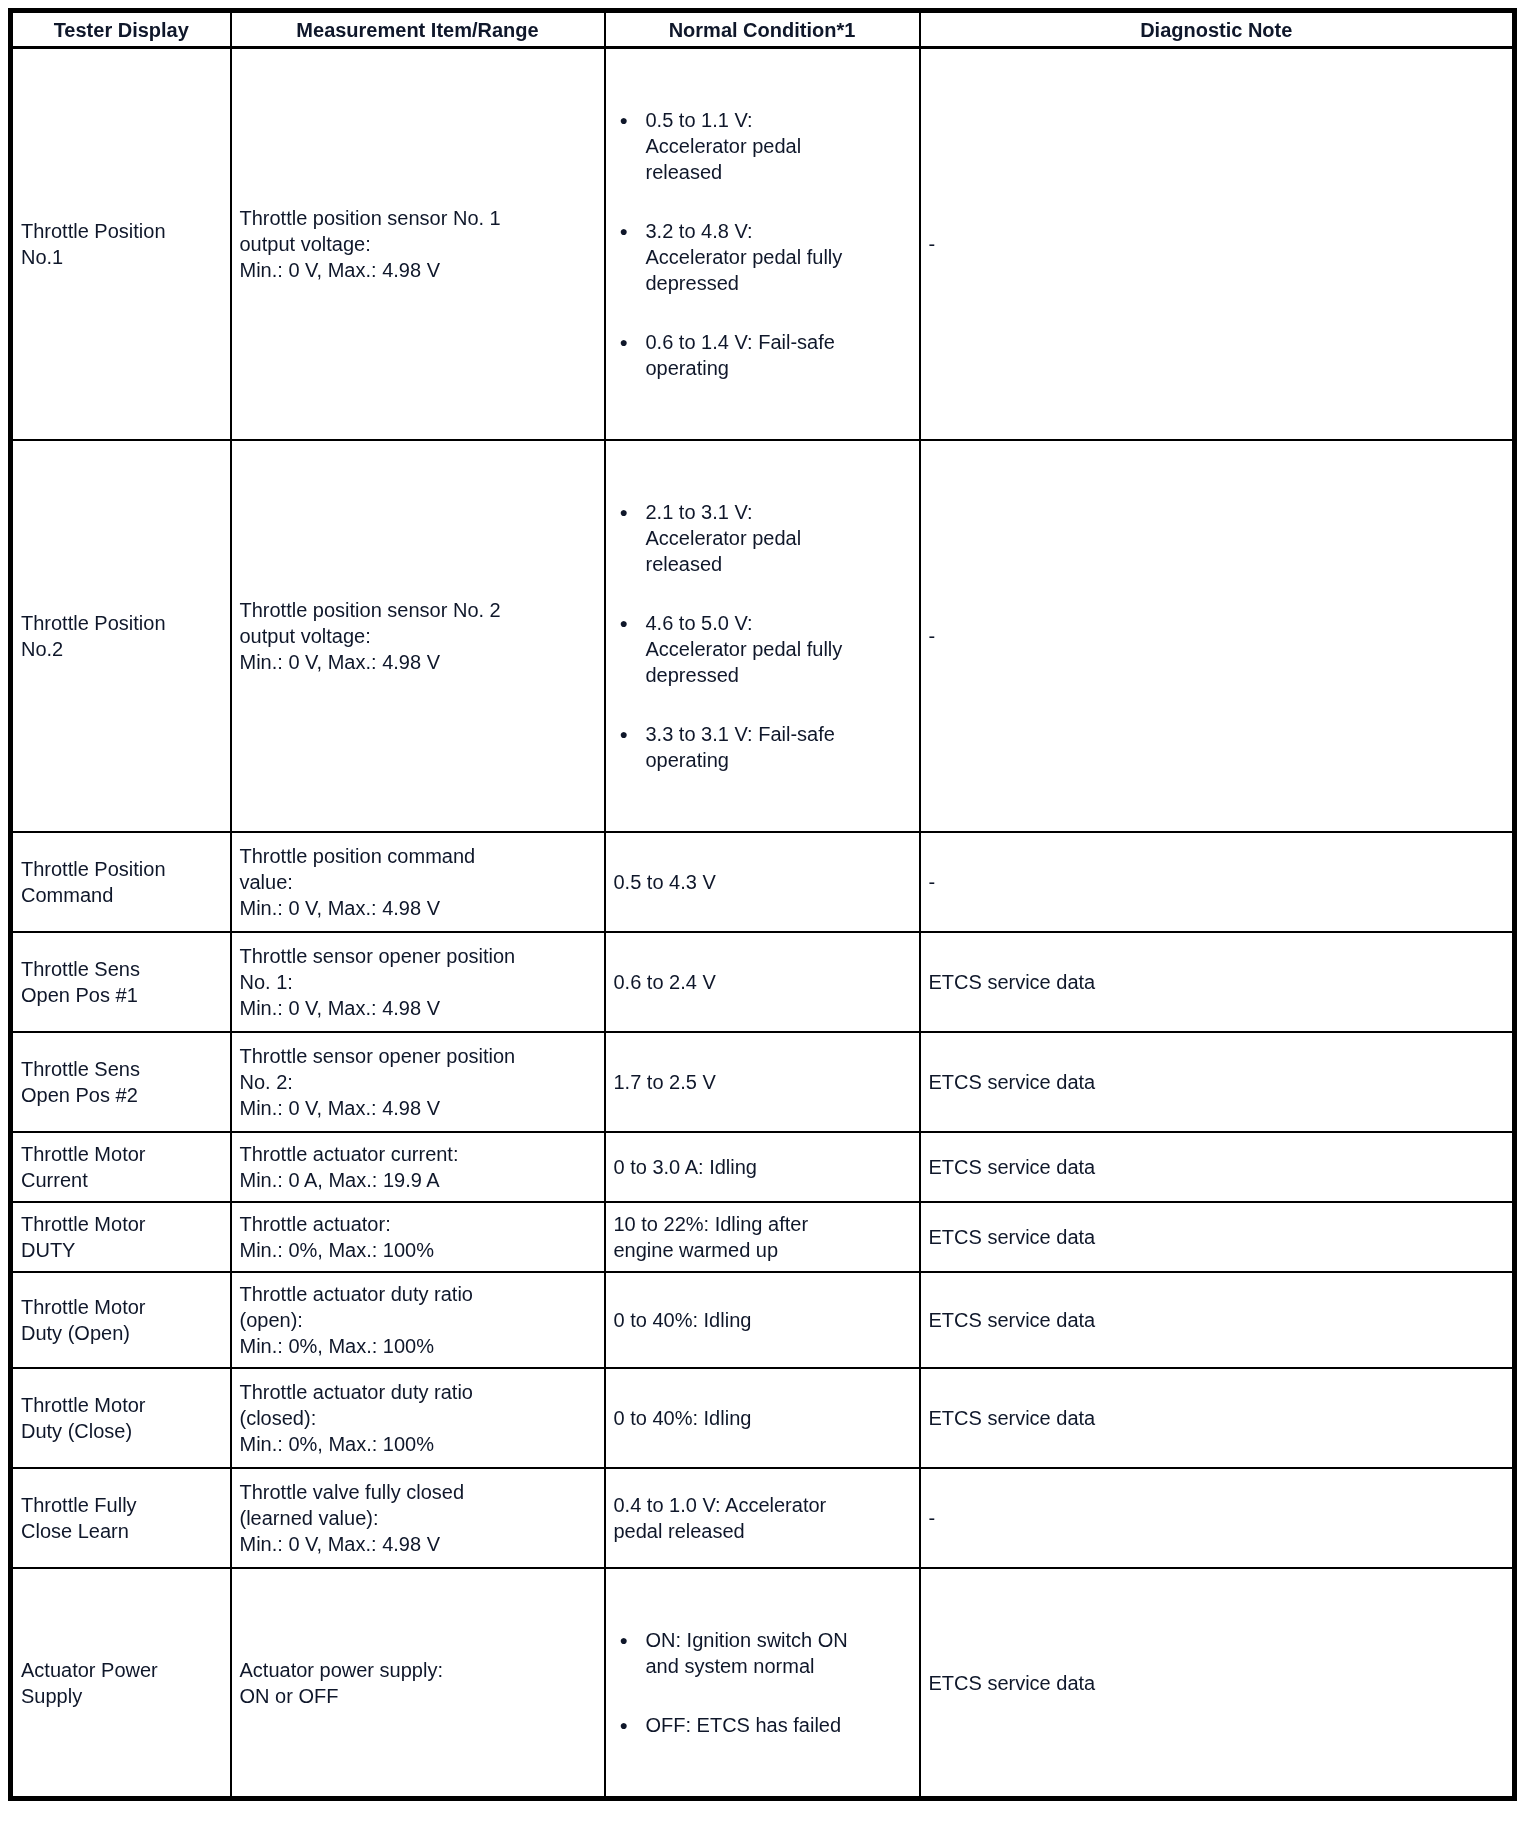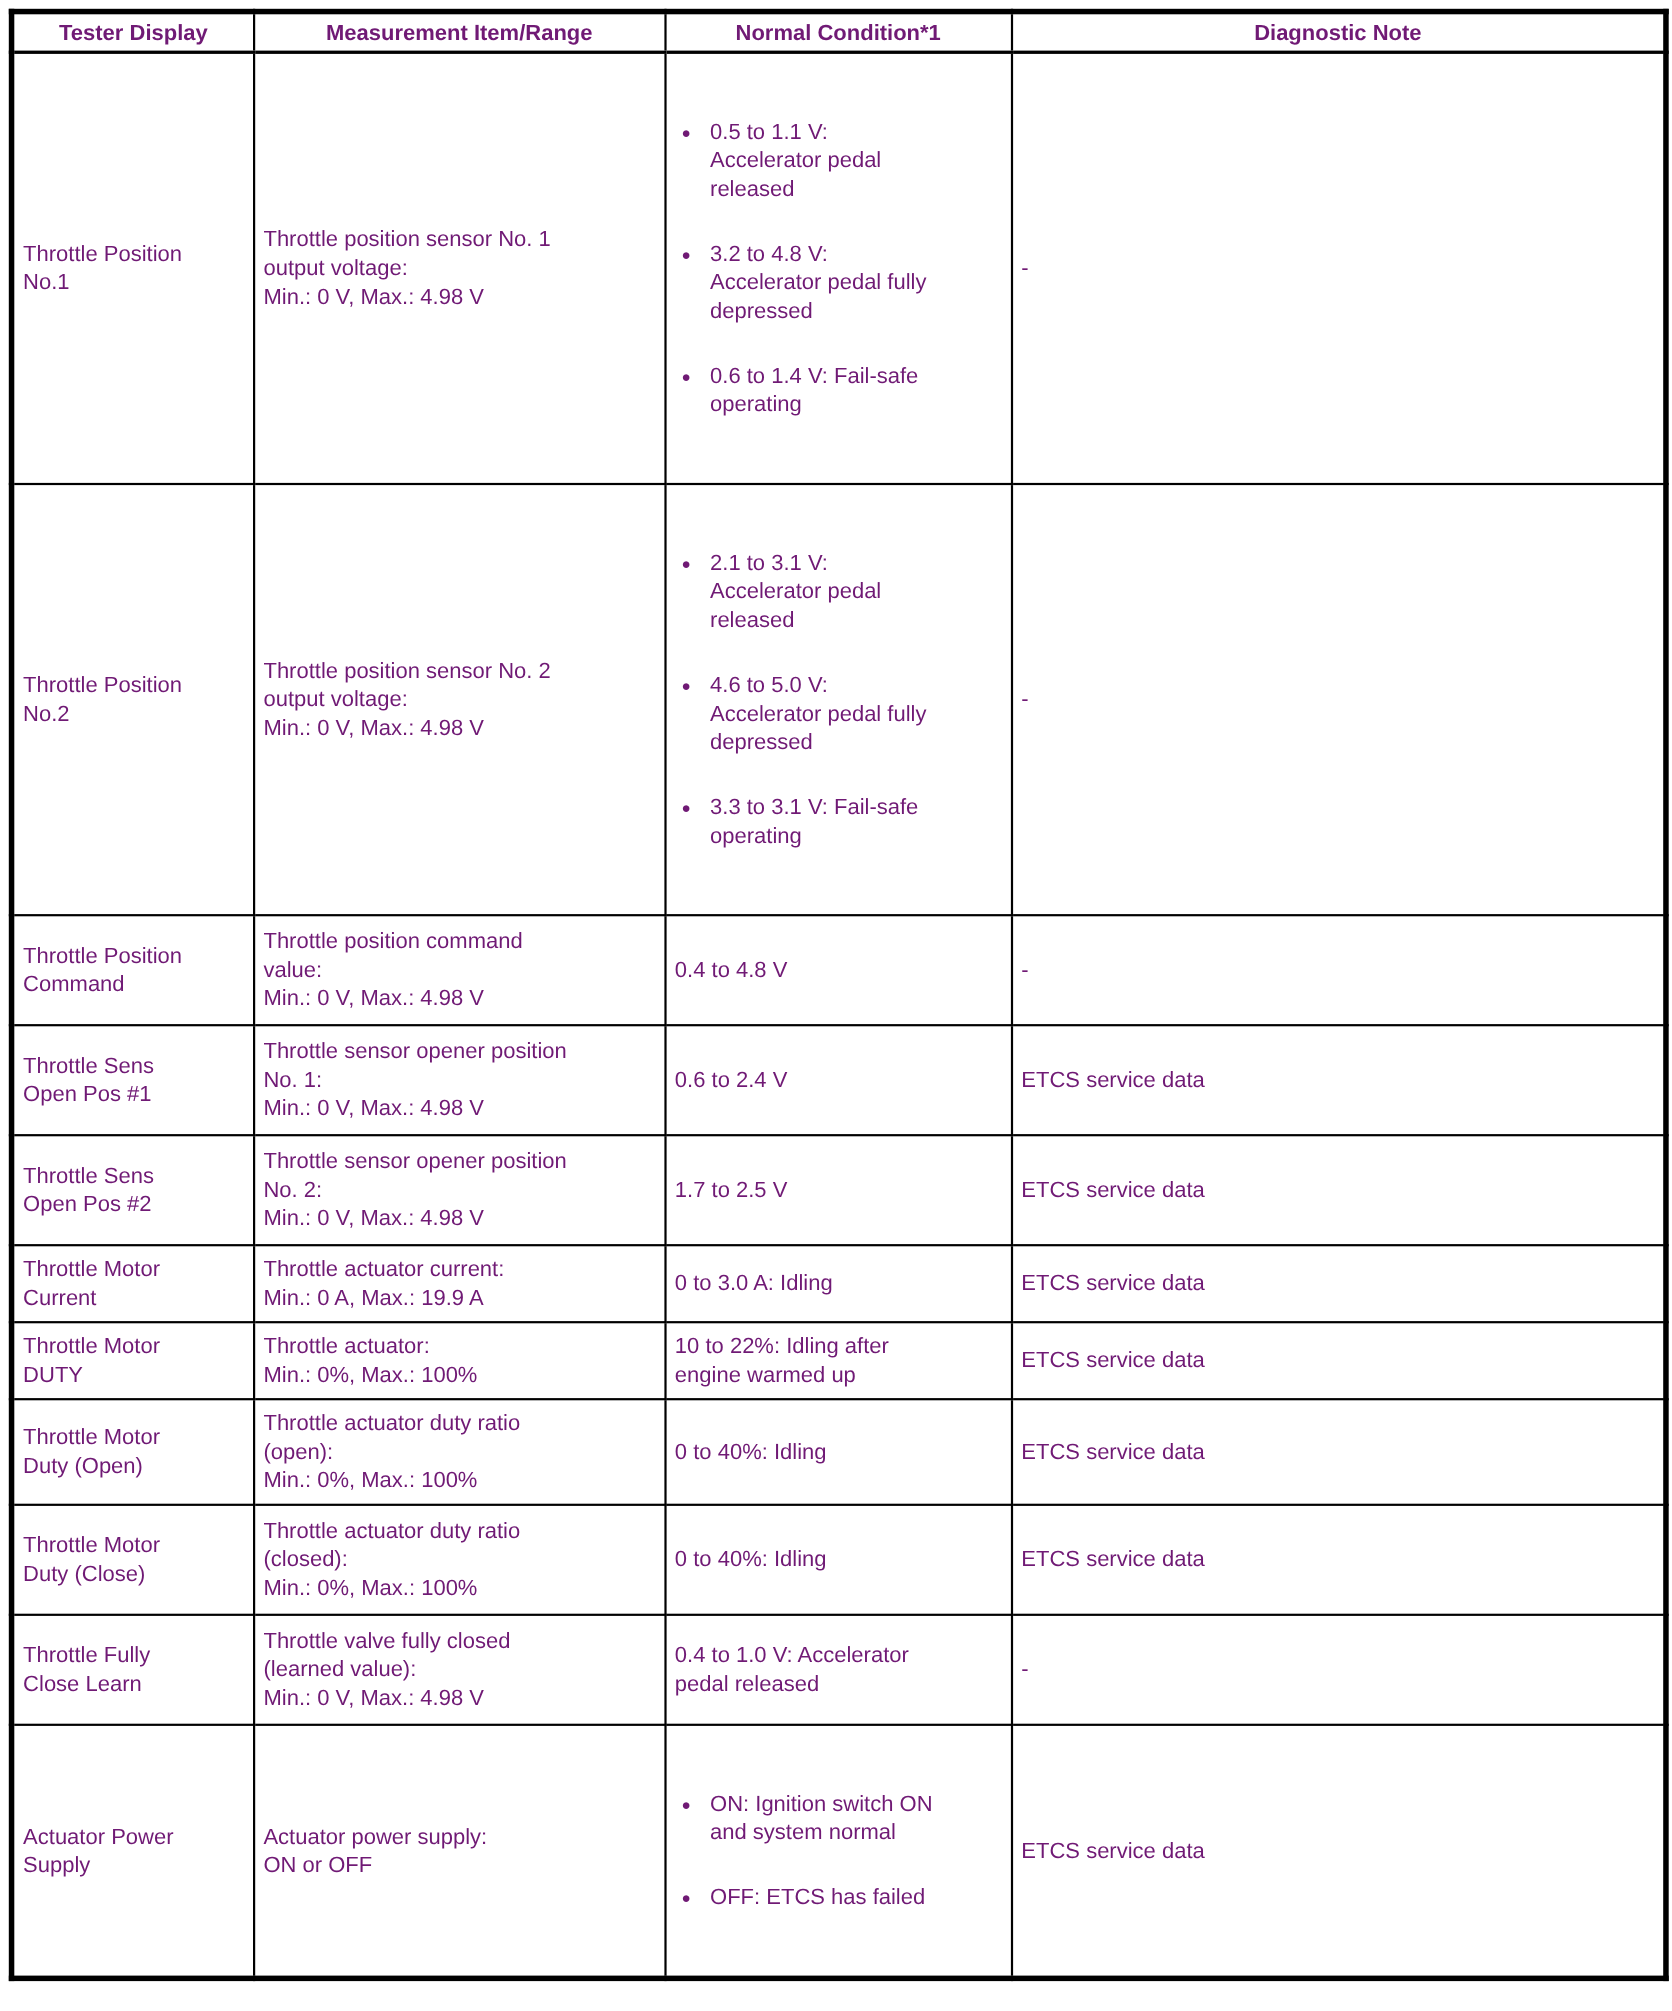--- a/index.html
+++ b/index.html
@@ -7,21 +7,21 @@
     padding: 0;
     background: #ffffff;
   }
   .page {
     width: 1520px;
     height: 1828px;
     box-sizing: border-box;
     padding: 8px;
     background: #ffffff;
     font-family: "Liberation Sans", sans-serif;
-    color: #701a75;
+    color: #0f172a;
   }
   table.spec {
     width: 1504px;
     table-layout: fixed;
     border-collapse: collapse;
     border: 5px solid #000000;
     font-size: 20px;
     line-height: 26px;
   }
   table.spec th, table.spec td {
@@ -122,21 +122,21 @@
       </td>
       <td class="center">-</td>
     </tr>
 
     <tr style="height:100px">
       <td>Throttle Position
 Command</td>
       <td>Throttle position command
 value:
 Min.: 0 V, Max.: 4.98 V</td>
-      <td>0.4 to 4.8 V</td>
+      <td>0.5 to 4.3 V</td>
       <td class="center">-</td>
     </tr>
 
     <tr style="height:100px">
       <td>Throttle Sens
 Open Pos #1</td>
       <td>Throttle sensor opener position
 No. 1:
 Min.: 0 V, Max.: 4.98 V</td>
       <td>0.6 to 2.4 V</td>

